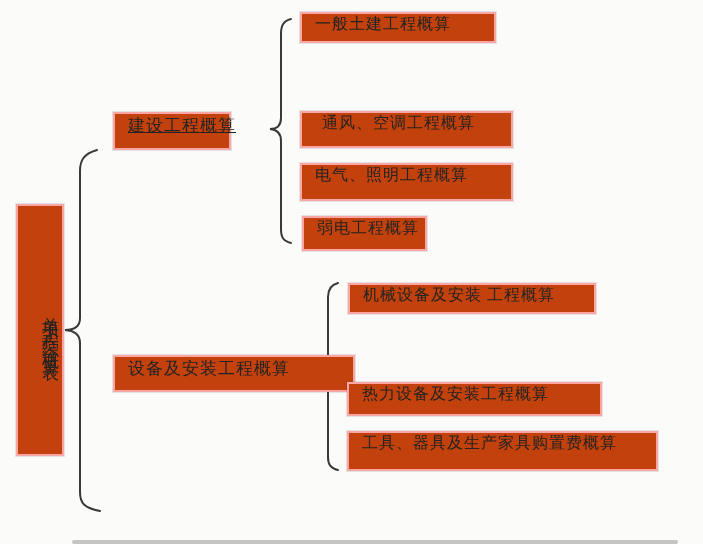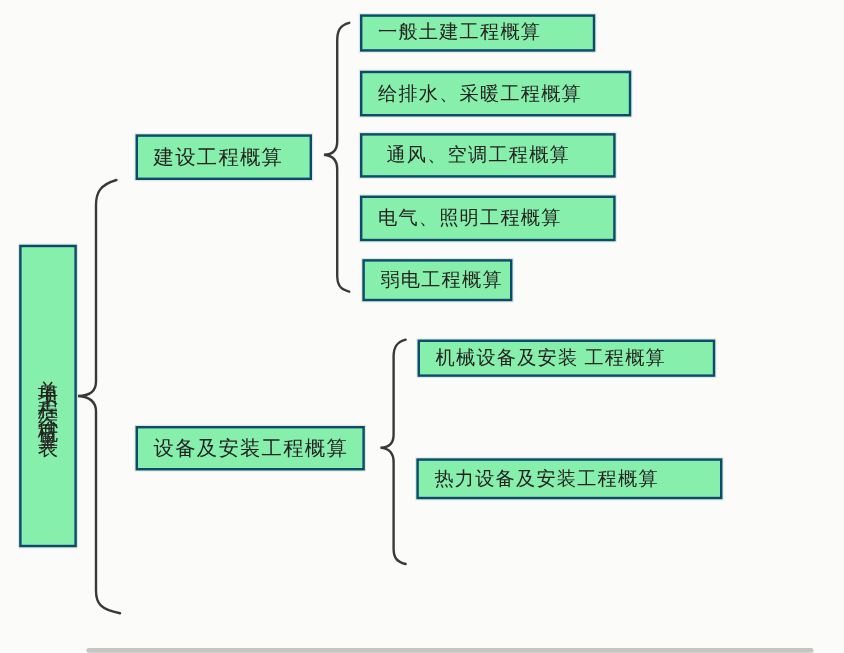--- a/index.html
+++ b/index.html
@@ -5,24 +5,24 @@
   html,body{margin:0;padding:0;}
   body{
     width:703px;height:544px;position:relative;overflow:hidden;
     background:#fbfbfa;
     font-family:"Liberation Serif","DejaVu Serif",serif;
     color:#242321;
   }
   .stage{position:absolute;inset:0;}
   .node{
     position:absolute;
-    background:#86efac;
-    border:2px solid #0c4a6e;
+    background:#c2410c;
+    border:2px solid #fca5a5;
     box-sizing:border-box;
-    display:flex;align-items:center;
+    display:flex;align-items:flex-start;
     font-size:16px;
     letter-spacing:1px;
     white-space:nowrap;
     box-shadow:0 0 0 1px rgba(60,58,55,.12);
   }
   .node.pad{padding-left:13px;}
   .root-node{
     justify-content:center;
     writing-mode:vertical-rl;
     text-orientation:upright;
@@ -46,44 +46,44 @@
   <svg class="links" width="703" height="544" viewBox="0 0 703 544">
     <path class="brace" d="M 97 150 C 83 154 80 161 80 171 L 80 318 Q 80 330 65 330 Q 80 331 80 343 L 80 492 C 80 503 84 508 100 511"></path>
     <path class="brace" d="M 291 19 C 283 21 281 26 281 34 L 281 118 Q 281 129 270 129 Q 281 130 281 141 L 281 229 C 281 237 283 241 291 243"></path>
     <path class="brace" d="M 338 283 C 330 285 328 290 328 297 L 328 362 Q 328 373 317 373 Q 328 374 328 385 L 328 457 C 328 464 330 468 338 470"></path>
   </svg>
 
   <div class="node root-node" style="left:16px;top:204px;width:48px;height:252px;">
     <span>单项工程综合概算表</span>
   </div>
 
-  <div class="node pad lvl1" style="left:113px;top:112px;width:147px;height:38px;">
+  <div class="node pad lvl1" style="left:113px;top:112px;width:118px;height:38px;text-decoration:underline;">
     <span>建设工程概算</span>
   </div>
-  <div class="node pad lvl1" style="left:113px;top:355px;width:191px;height:37px;">
+  <div class="node pad lvl1" style="left:113px;top:355px;width:242px;height:37px;">
     <span>设备及安装工程概算</span>
   </div>
 
   <div class="node pad" style="left:300px;top:12px;width:196px;height:31px;">
     <span>一般土建工程概算</span>
-  </div>
-  <div class="node pad" style="left:300px;top:59px;width:226px;height:38px;">
-    <span>给排水、采暖工程概算</span>
   </div>
   <div class="node pad" style="left:300px;top:111px;width:213px;height:37px;padding-left:20px;">
     <span>通风、空调工程概算</span>
   </div>
   <div class="node pad" style="left:300px;top:163px;width:213px;height:38px;">
     <span>电气、照明工程概算</span>
   </div>
   <div class="node pad" style="left:302px;top:216px;width:125px;height:35px;">
     <span>弱电工程概算</span>
   </div>
 
   <div class="node pad" style="left:348px;top:283px;width:248px;height:31px;">
     <span>机械设备及安装 工程概算</span>
   </div>
   <div class="node pad" style="left:347px;top:382px;width:255px;height:34px;">
     <span>热力设备及安装工程概算</span>
   </div>
+  <div class="node pad" style="left:347px;top:431px;width:311px;height:40px;">
+    <span>工具、器具及生产家具购置费概算</span>
+  </div>
 
   <div class="scan-strip"></div>
 </div>
 
 </body></html>

